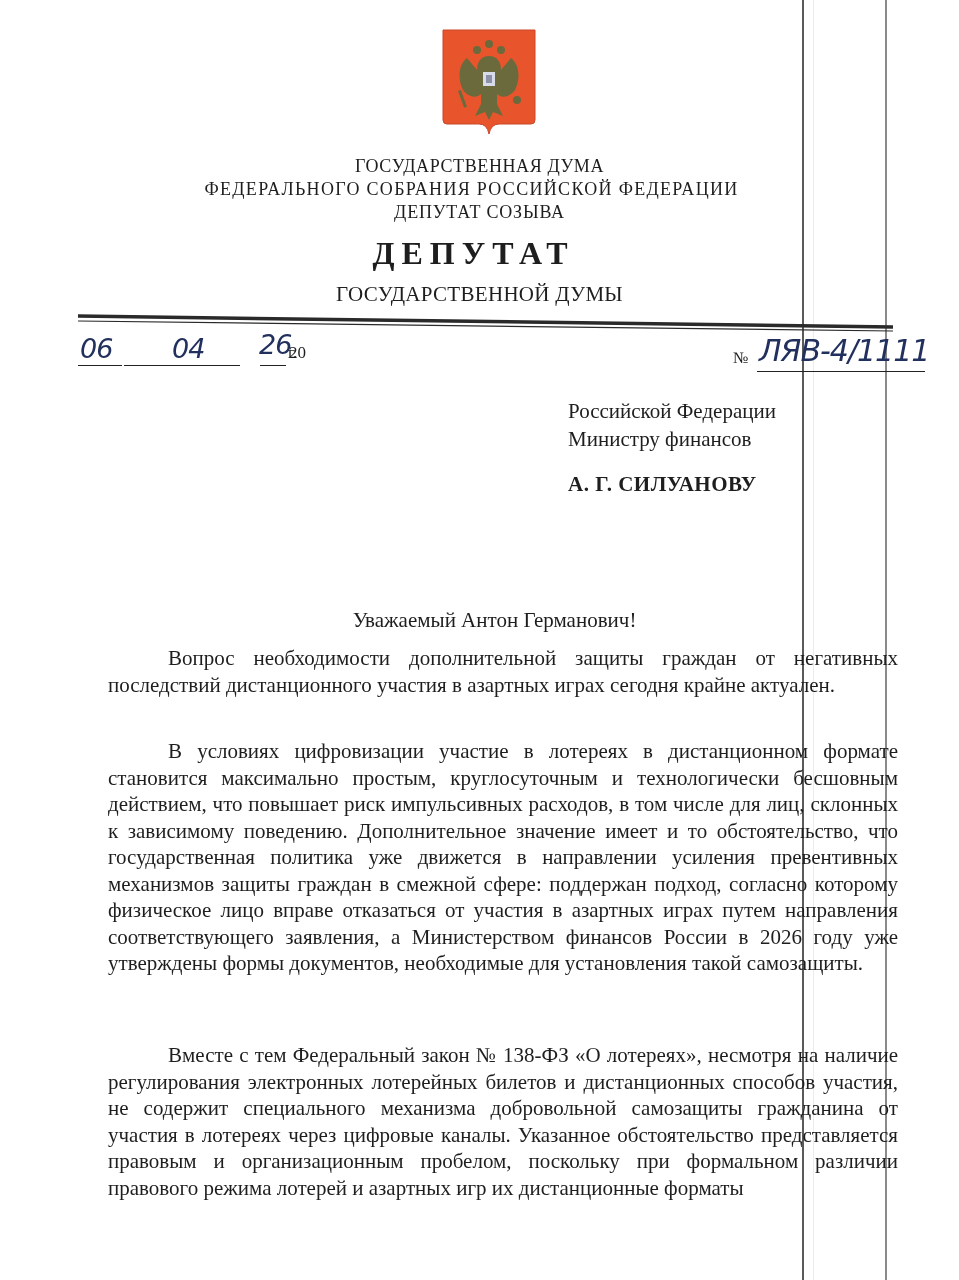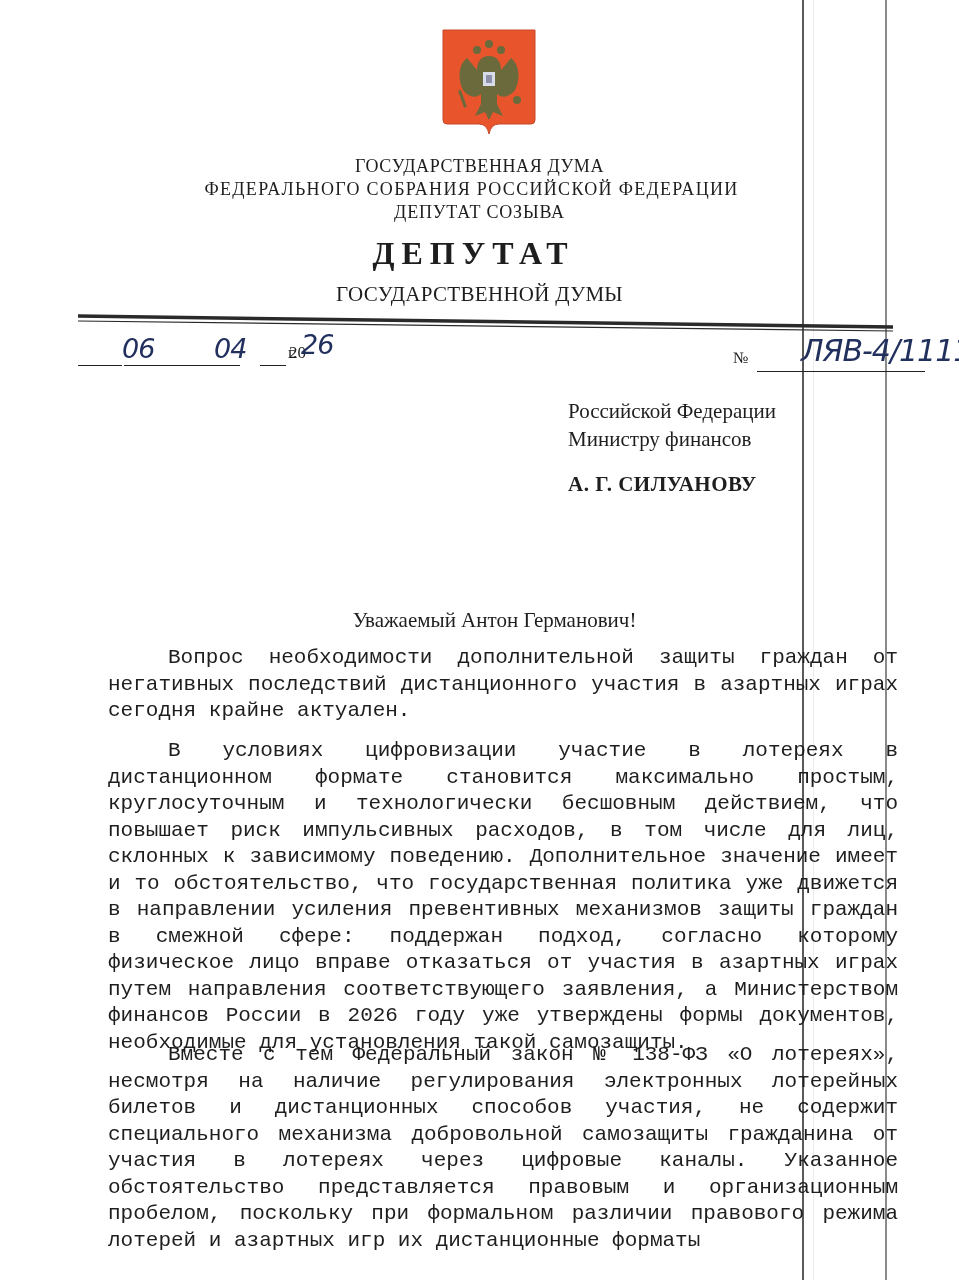--- a/index.html
+++ b/index.html
@@ -11,28 +11,28 @@
   .vline.ghost { left:813px; width:1px; background:#ececec; }
   .emblem { position:absolute; left:441px; top:28px; width:96px; height:108px; }
   .hdr { position:absolute; left:0; width:959px; text-align:center; }
   .hdr1 { top:155px; font-size:18px; letter-spacing:0.6px; line-height:22px; }
   .hdr2 { top:178px; font-size:18px; letter-spacing:1.3px; line-height:22px; left:-8px; }
   .hdr3 { top:201px; font-size:18px; letter-spacing:0.8px; line-height:22px; }
   .hdr4 { top:234px; font-size:32px; font-weight:bold; letter-spacing:7px; line-height:38px; left:-6px; }
   .hdr5 { top:278px; font-size:21px; letter-spacing:0.3px; line-height:32px; }
   .rules { position:absolute; left:78px; top:312px; width:815px; height:22px; }
   .date { position:absolute; left:78px; top:333px; height:40px; width:300px; }
-  .hand { font-family:"DejaVu Sans", sans-serif; font-style:italic; color:#22305e; font-size:27px; position:absolute; top:0; letter-spacing:-1px;margin-left:42px; }
+  .hand { font-family:"DejaVu Sans", sans-serif; font-style:italic; color:#22305e; font-size:27px; position:absolute; top:0; letter-spacing:-1px; }
   .uline { position:absolute; height:1px; background:#222; top:32px; }
   .print { position:absolute; top:10px; font-size:17px; color:#1e1e1e; }
   .numblk { position:absolute; left:733px; top:335px; width:200px; height:40px; }
   .addressee { position:absolute; left:568px; top:397px; font-size:21px; line-height:28px; }
   .addressee .name { font-weight:bold; margin-top:17px; font-size:21px; letter-spacing:0.5px; }
   .salutation { position:absolute; top:608px; left:0; width:959px; text-align:center; font-size:21px; font-weight:normal; padding-left:30px; box-sizing:border-box; }
-  .body { position:absolute; left:108px; width:790px; font-size:21px; line-height:26.5px; text-align:justify;font-family:Liberation Mono, monospace; }
+  .body { position:absolute; left:108px; width:790px; font-size:21px; line-height:26.5px; text-align:justify; }
   .body p { margin:0; text-indent:60px; }
   .p1 { top:645px; }
   .p2 { top:738px; }
   .p3 { top:1042px; }
 </style>
 </head>
 <body>
 
 <div class="vline ghost"></div>
 <div class="vline a"></div>

